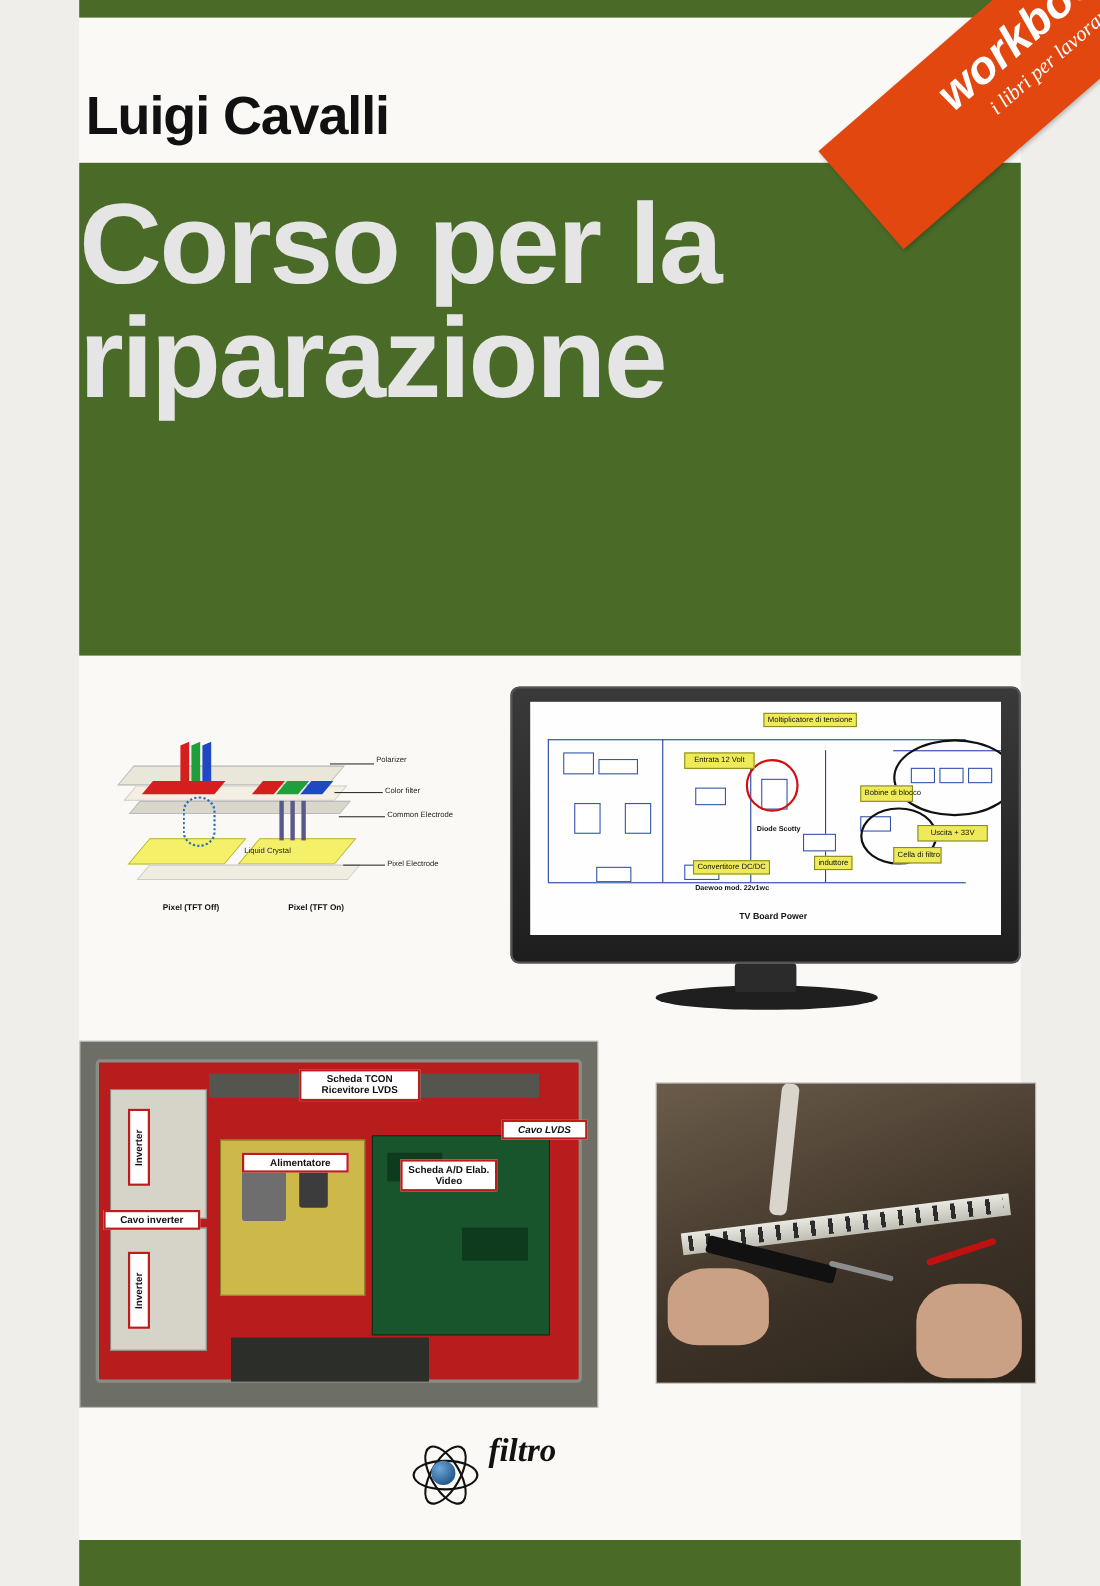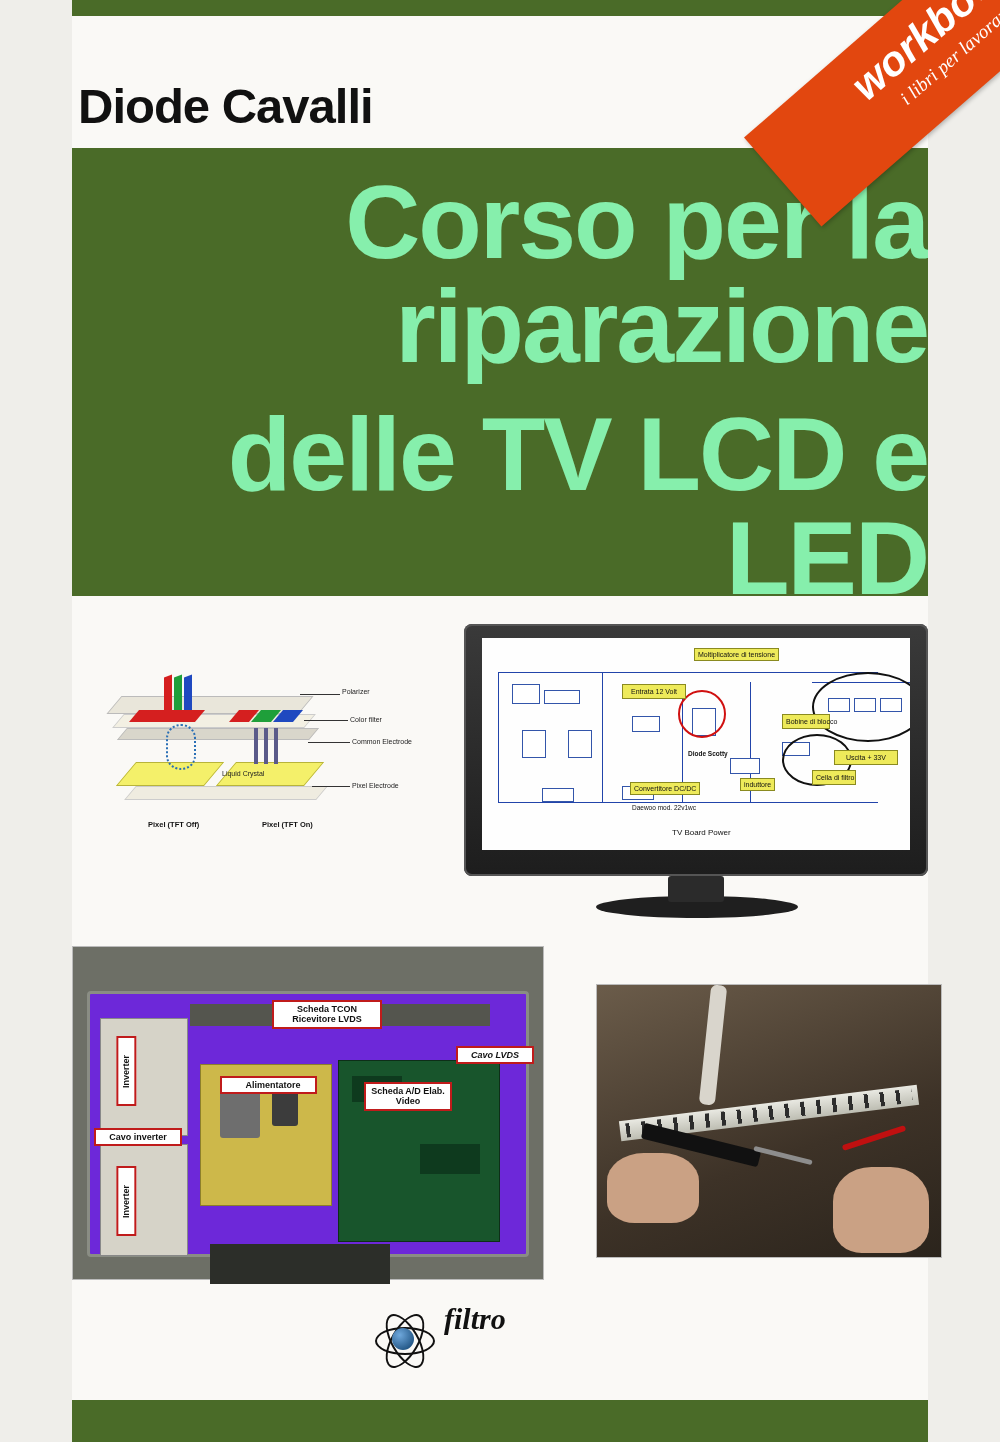--- a/index.html
+++ b/index.html
@@ -28,21 +28,21 @@
     font-family:"Liberation Sans", sans-serif;
   }
 
   
   .title-block{
     position:absolute;left:72px;top:148px;width:856px;height:448px;
     background:#4a6b28;
     overflow:hidden;
   }
   .title-l1,.title-l2{
-    color:#86efac;font-weight:bold;text-align:right;
+    color:#e5e5e5;font-weight:bold;text-align:left;
     font-family:"Liberation Sans", sans-serif;
     line-height:1;
     letter-spacing:-2px;
   }
   .title-l1{font-size:104px;margin-top:22px;}
   .title-l2{font-size:104px;margin-top:24px;}
 
   
   .ribbon-wrap{position:absolute;right:0;top:0;width:290px;height:250px;overflow:hidden;}
   .ribbon{
@@ -91,26 +91,26 @@
   .tv-stand-base{position:absolute;left:140px;top:272px;width:202px;height:22px;background:#1f1f1f;border-radius:50%;}
   .sch-line{position:absolute;background:#2244aa;}
   .sch-box{position:absolute;border:1px solid #3355aa;background:#fff;}
   .sch-tag{
     position:absolute;background:#eeea5a;border:1px solid #8a8a20;
     font-size:7px;color:#111;padding:2px 3px;white-space:nowrap;
     font-family:"Liberation Sans",sans-serif;
   }
   .sch-ell{position:absolute;border:2px solid #111;border-radius:50%;}
   .sch-ell.red{border-color:#d01010;}
-  .sch-txt{position:absolute;font-size:6.5px;color:#111;white-space:nowrap;}
+  .sch-txt{position:absolute;font-size:6.5px;color:#111;white-space:nowrap;font-weight:bold;}
   .sch-txt.b{font-weight:bold;}
 
   
   .board-bg{position:absolute;inset:0;background:#6d6f66;}
-  .board-inner{position:absolute;left:14px;top:16px;right:14px;bottom:22px;background:#6d28d9;border:3px solid #8a8d84;border-radius:4px;margin-top:28px;}
+  .board-inner{position:absolute;left:14px;top:16px;right:14px;bottom:22px;background:#b91c1c;border:3px solid #8a8d84;border-radius:4px;}
   .blk{position:absolute;}
   .lbl{
     position:absolute;background:#fff;border:2px solid #c01b1b;
     color:#111;font-size:9px;font-weight:bold;text-align:center;
     font-family:"Liberation Sans",sans-serif;line-height:1.15;padding:2px 3px;
   }
   .lbl.vert{writing-mode:vertical-rl;transform:rotate(180deg);}
 
   
   .hand-bg{position:absolute;inset:0;background:linear-gradient(160deg,#6b5c4a,#3d3227 60%,#2b241c);}
@@ -143,25 +143,24 @@
 </head>
 <body>
 
 <div class="page">
 
   <div class="edge-left"></div>
   <div class="edge-right"></div>
   <div class="bar-top"></div>
   <div class="bar-bottom"></div>
 
-  <div class="author">Diode Cavalli</div>
+  <div class="author">Luigi Cavalli</div>
 
   <div class="title-block">
     <div class="title-l1">Corso per la riparazione</div>
-    <div class="title-l2">delle TV LCD e LED</div>
 
   </div>
 
   <div class="ribbon-wrap">
     <div class="ribbon">
       <div class="rb-main">workbook</div>
       <div class="rb-sub">i libri per lavorare</div>
     </div>
   </div>
 

